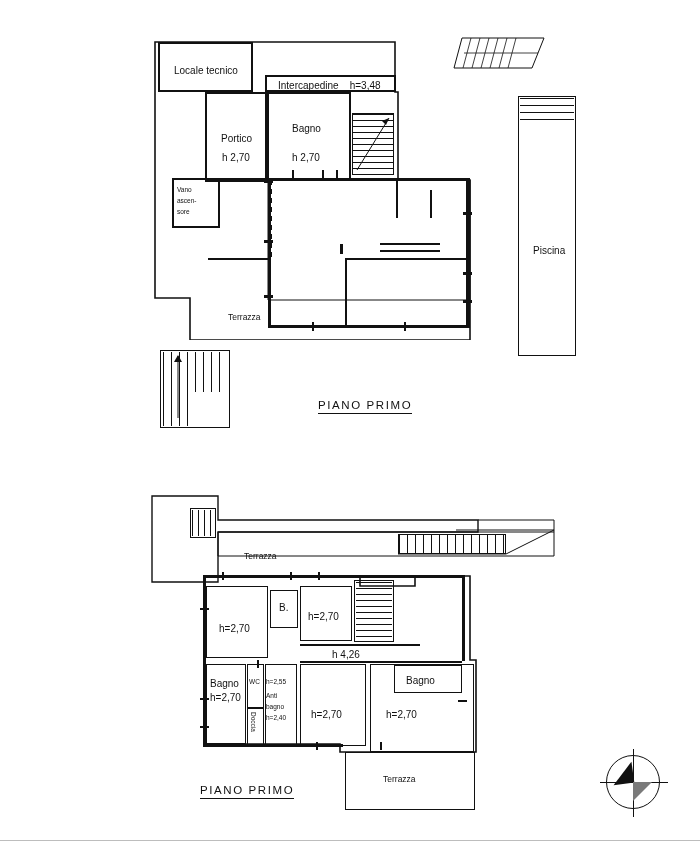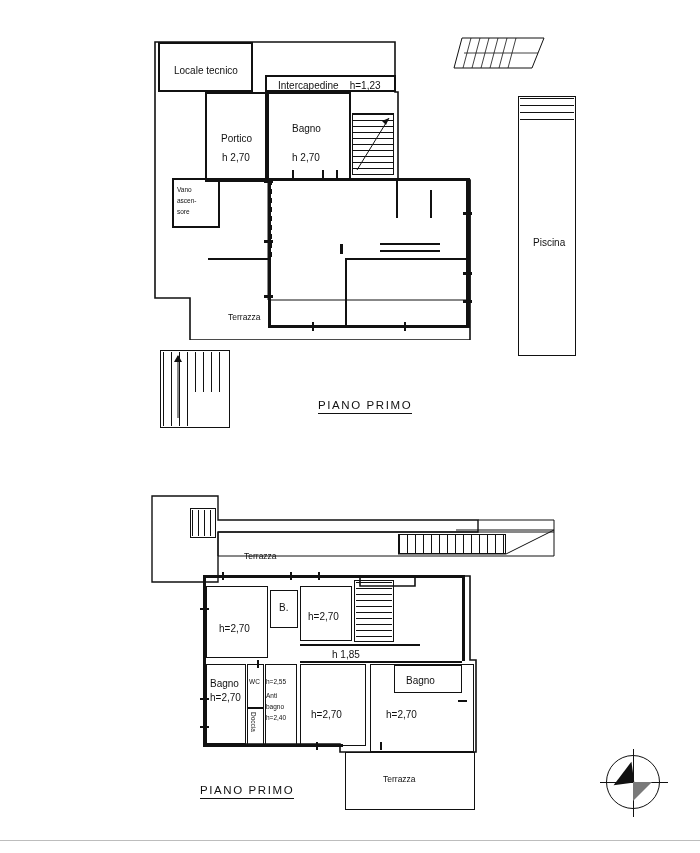--- a/index.html
+++ b/index.html
@@ -108,21 +108,21 @@
 <body>
 
 <div id="page">
 
   <div>
 
     <div class="room thick" style="left:158px; top:42px; width:95px; height:50px;"></div>
     <div class="lbl" style="left:174px; top:65px;">Locale tecnico</div>
 
     <div class="room thick" style="left:265px; top:75px; width:131px; height:17px;"></div>
-    <div class="lbl" style="left:278px; top:80px;">Intercapedine    h=1,23</div>
+    <div class="lbl" style="left:278px; top:80px;">Intercapedine    h=3,48</div>
 
     <div class="room thick" style="left:205px; top:92px; width:62px; height:90px;"></div>
     <div class="lbl" style="left:221px; top:133px;">Portico</div>
     <div class="lbl" style="left:222px; top:152px;">h 2,70</div>
 
     <div class="room thick" style="left:267px; top:92px; width:84px; height:88px;"></div>
     <div class="lbl" style="left:292px; top:123px;">Bagno</div>
     <div class="lbl" style="left:292px; top:152px;">h 2,70</div>
 
     <div class="room thin" style="left:352px; top:113px; width:42px; height:62px;"></div>
@@ -194,21 +194,21 @@
         <line x1="46" y1="2" x2="38" y2="32"></line>
         <line x1="55" y1="2" x2="47" y2="32"></line>
         <line x1="64" y1="2" x2="56" y2="32"></line>
         <line x1="12" y1="17" x2="86" y2="17"></line>
       </g>
     </svg>
 
     <div class="room thin" style="left:518px; top:96px; width:58px; height:260px;"></div>
     <div class="hatch" style="left:520px; top:98px; width:54px; height:26px; border:none;
                 background: repeating-linear-gradient(to bottom, #111 0px, #111 1px, transparent 1px, transparent 7px);"></div>
-    <div class="lbl" style="left:533px; top:237px;">Piscina</div>
+    <div class="lbl" style="left:533px; top:245px;">Piscina</div>
 
     <div class="floor-title underline" style="left:318px; top:399px;">PIANO  PRIMO</div>
   </div>
 
   <div>
 
     <svg style="position:absolute; left:148px; top:492px;" width="420" height="110">
       <path d="M4 4 L70 4 L70 28 L330 28 L330 40 L70 40 L70 90 L4 90 Z" fill="none" stroke="#111" stroke-width="1.4"></path>
       <path d="M70 40 L330 40 L406 40 L406 64 L180 64 L70 64 Z" fill="none" stroke="#111" stroke-width="1"></path>
       <path d="M330 28 L406 28 L406 40" fill="none" stroke="#111" stroke-width="1"></path>
@@ -243,21 +243,21 @@
 
     <div class="room thin" style="left:300px; top:586px; width:52px; height:55px;"></div>
     <div class="lbl" style="left:308px; top:611px;">h=2,70</div>
 
     <div class="room thin" style="left:354px; top:580px; width:40px; height:62px;"></div>
     <div class="hatch" style="left:356px; top:582px; width:36px; height:58px; border:none;
                 background: repeating-linear-gradient(to bottom, #111 0px, #111 1px, transparent 1px, transparent 6px);"></div>
 
     <div class="wall" style="left:300px; top:644px; width:120px; height:2px;"></div>
     <div class="wall" style="left:300px; top:661px; width:162px; height:2px;"></div>
-    <div class="lbl" style="left:332px; top:649px;">h 1,85</div>
+    <div class="lbl" style="left:332px; top:649px;">h 4,26</div>
 
     <div class="room thin" style="left:206px; top:664px; width:40px; height:80px;"></div>
     <div class="lbl" style="left:210px; top:678px;">Bagno</div>
     <div class="lbl" style="left:210px; top:692px;">h=2,70</div>
 
     <div class="room thin" style="left:247px; top:664px; width:17px; height:44px;"></div>
     <div class="lbl xs" style="left:249px; top:678px;">WC</div>
 
     <div class="room thin" style="left:247px; top:708px; width:17px; height:38px;"></div>
     <div class="lbl xs" style="left:250px; top:712px; writing-mode: vertical-rl;">Doccia</div>

